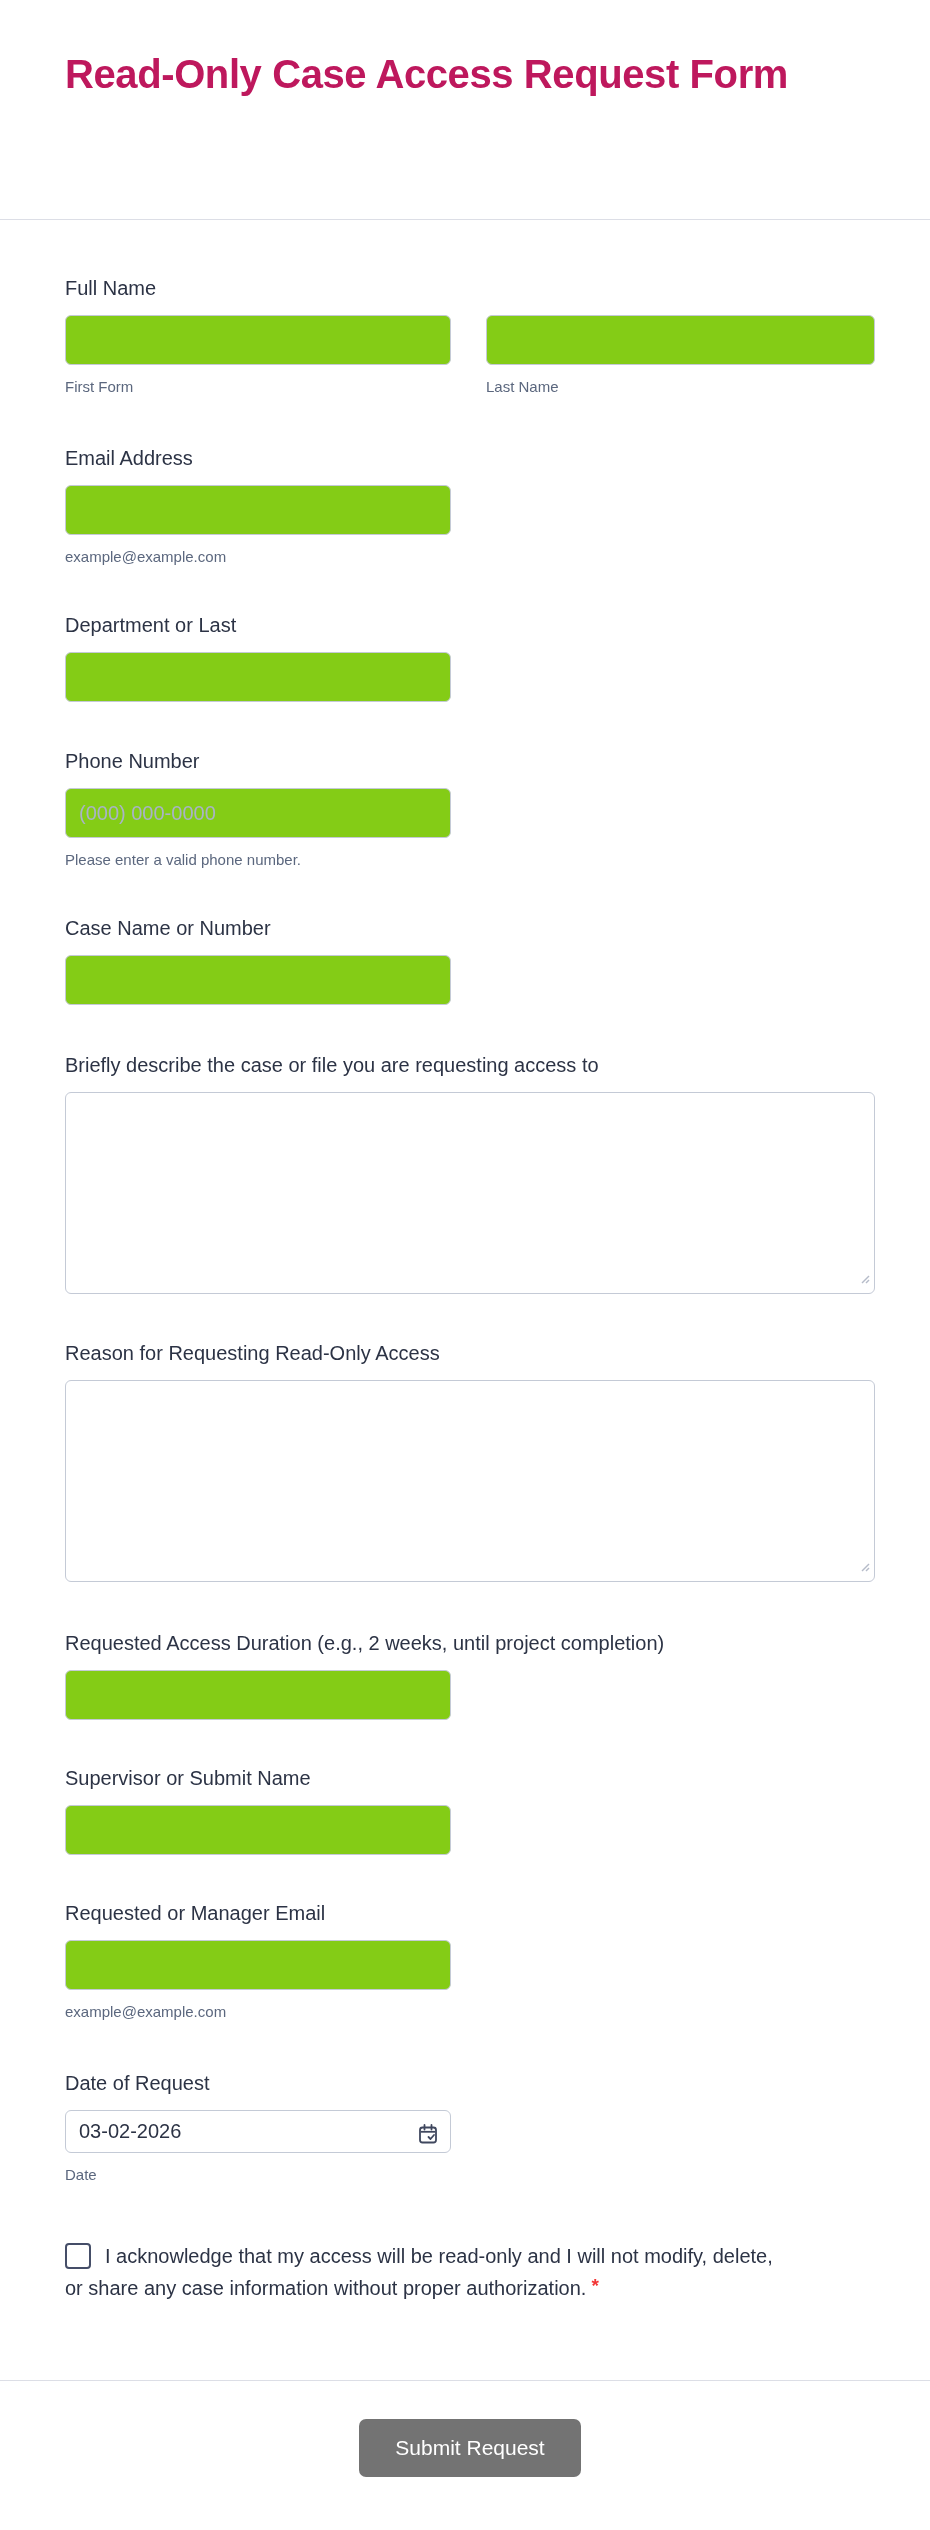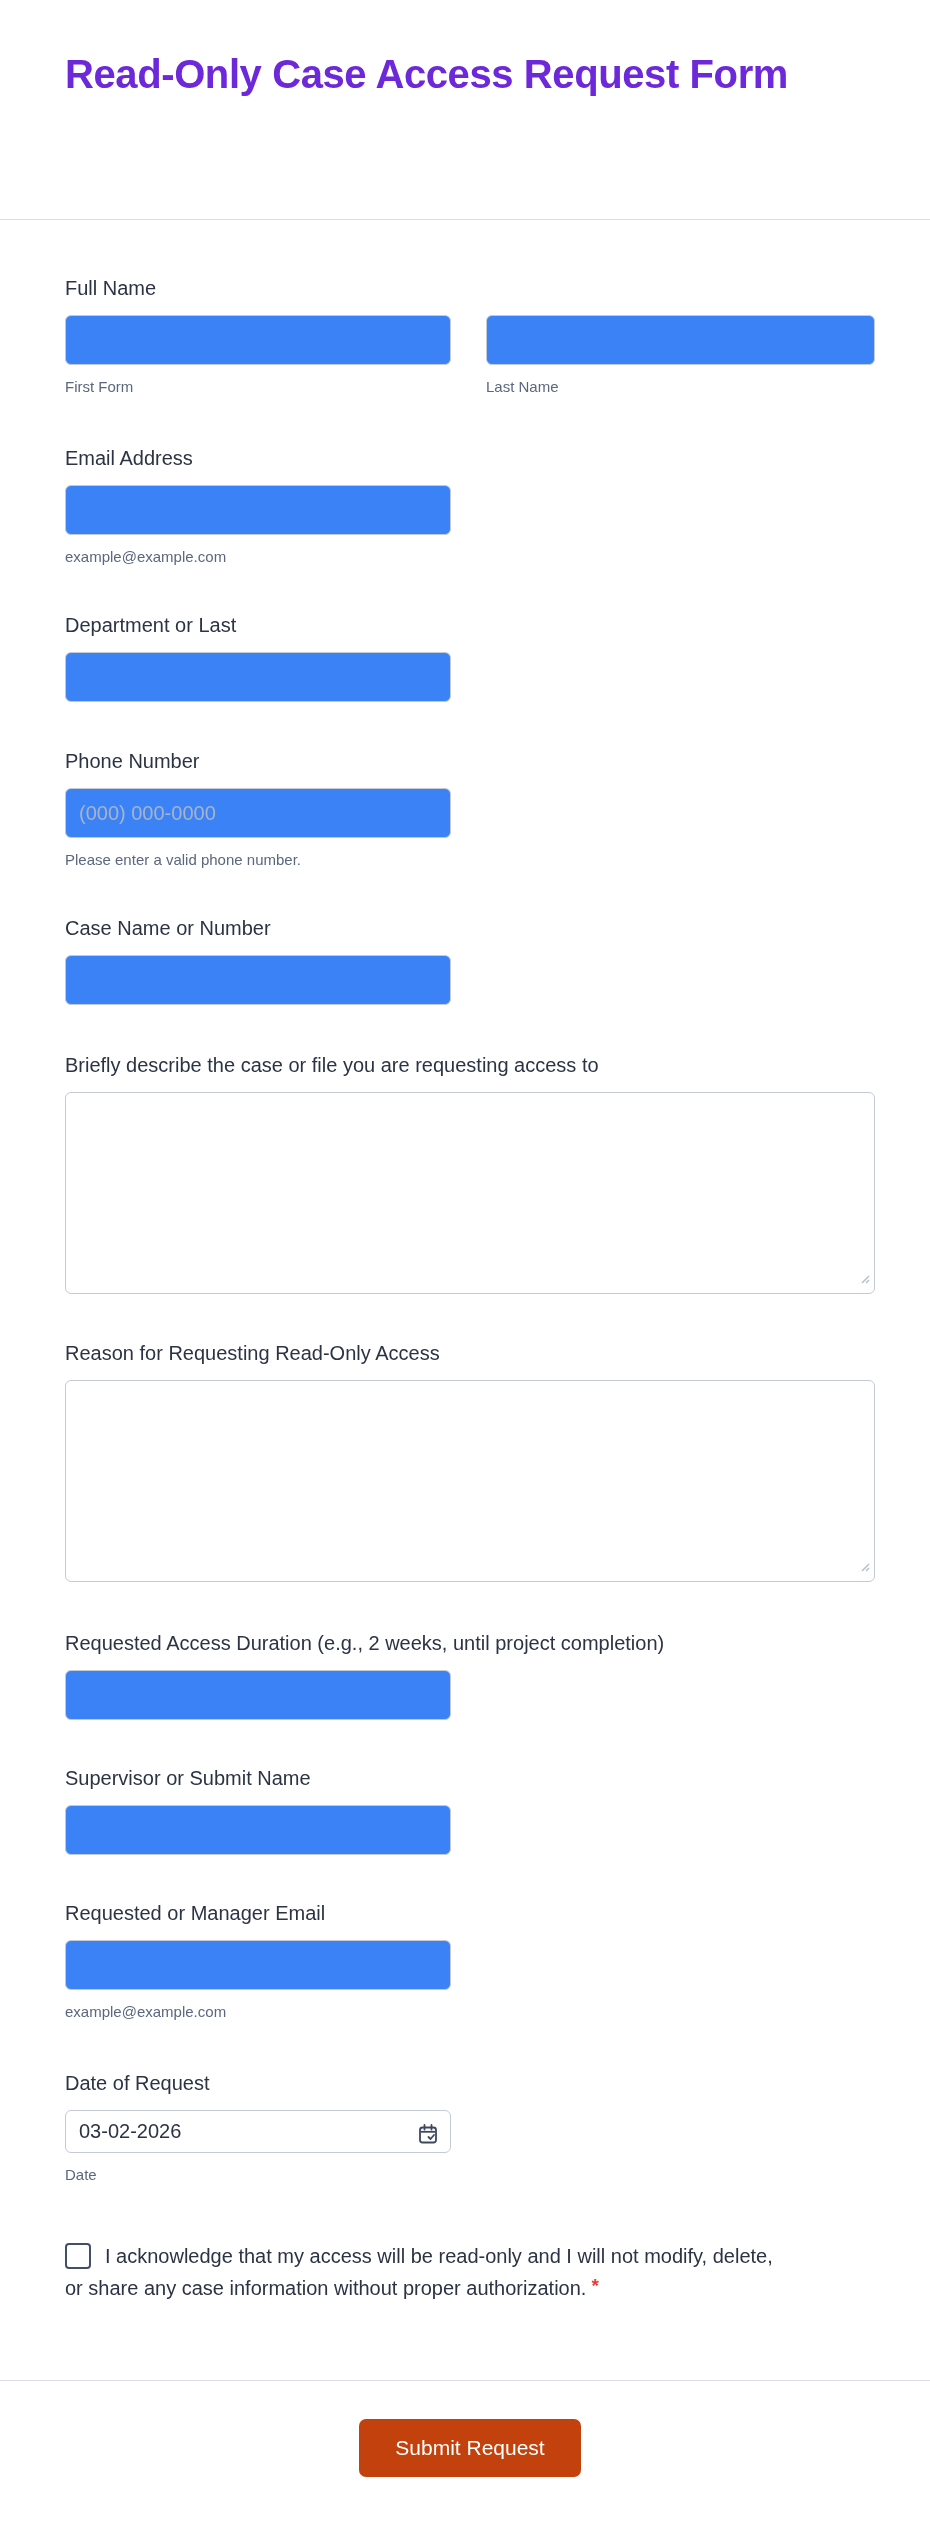--- a/index.html
+++ b/index.html
@@ -15,21 +15,21 @@
   
   .header {
     height: 220px;
     padding: 52px 65px 0 65px;
     border-bottom: 1px solid #dcdee6;
   }
   .title {
     font-size: 40px;
     line-height: 44px;
     font-weight: 700;
-    color: #6d28d9;
+    color: #be185d;
     letter-spacing: -0.4px;
   }
   .subtitle {
     margin-top: 16px;
     max-width: 790px;
     font-size: 20px;
     line-height: 32px;
     color: #525f74;
   }
 
@@ -43,21 +43,21 @@
     font-weight: 500;
     color: #2c3345;
     margin-bottom: 14px;
   }
   .input {
     display: block;
     width: 386px;
     height: 50px;
     border: 1px solid #c4cad6;
     border-radius: 6px;
-    background: #3b82f6;
+    background: #84cc16;
     padding: 0 13px;
     font-size: 20px;
     color: #2c3345;
     font-family: inherit;
     outline: none;
   }
   .two-col { display: flex; gap: 35px; }
   .col-a { width: 386px; }
   .col-b { width: 389px; }
   .col-b .input { width: 389px; }
@@ -137,21 +137,21 @@
 
   
   .footer {
     padding: 38px 0 50px 0;
     display: flex;
     justify-content: center;
   }
   .submit {
     width: 222px;
     height: 58px;
-    background: #c2410c;
+    background: #737373;
     color: #ffffff;
     border: none;
     border-radius: 7px;
     font-size: 21px;
     font-weight: 500;
     font-family: inherit;
     cursor: pointer;
   }
 </style>
 </head>

